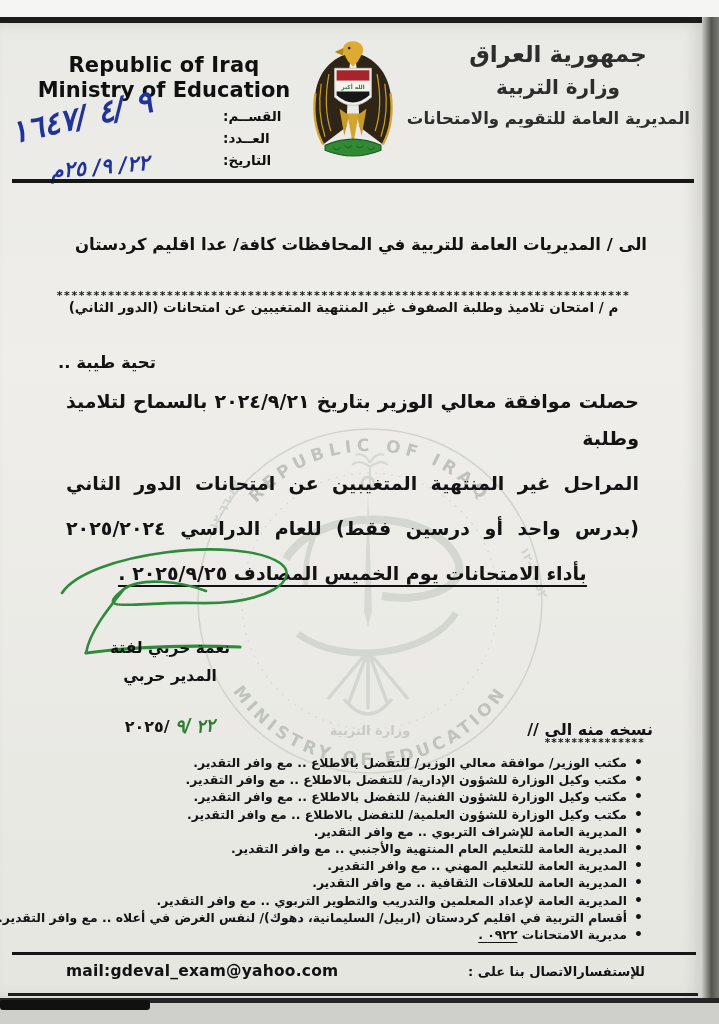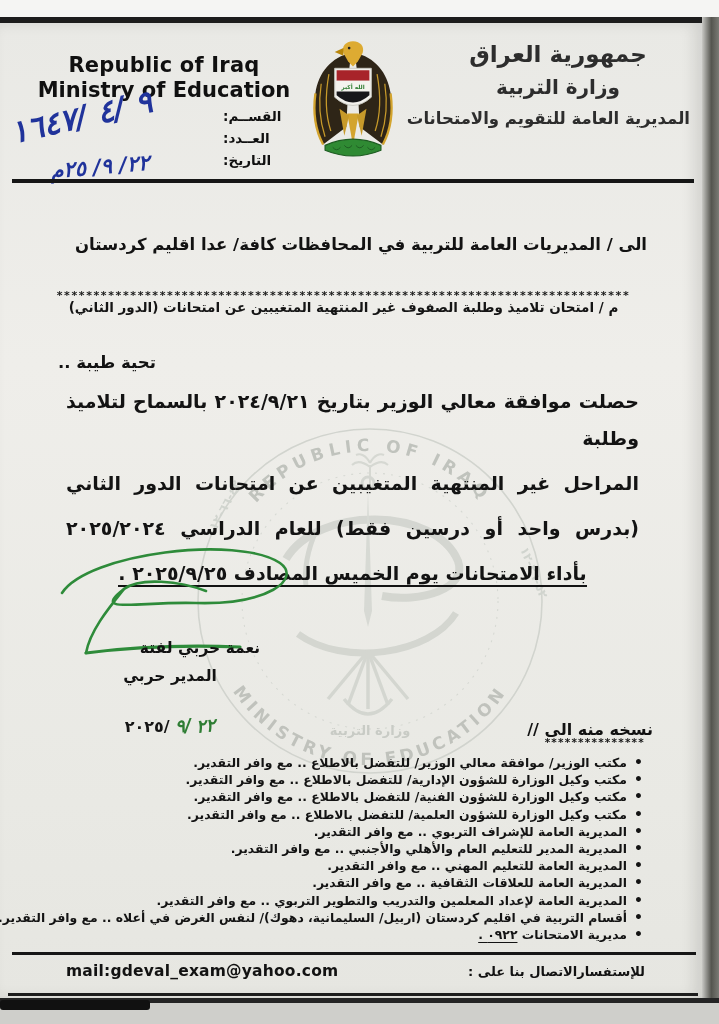--- a/index.html
+++ b/index.html
@@ -42,21 +42,21 @@
   .greeting{left:58px;top:330px;width:452px;direction:rtl;text-align:left;
            font-size:16.5px;font-weight:700;color:#121212;}
   .body-text{left:58px;top:352px;width:589px;direction:rtl;color:#131313;}
   .body-text p{margin:8px;font-size:19px;font-weight:700;line-height:37px;}
   .jline{text-align:justify;text-align-last:justify;}
   .uline-wrap{text-align:center;}
   .uline{border-bottom:2.2px solid #131313;padding-bottom:1px;}
   .closing{text-align:center;}
   
   .sig-svg{left:28px;top:512px;z-index:3;}
-  .sig-name{left:80px;top:616px;width:180px;text-align:right;direction:rtl;
+  .sig-name{left:80px;top:616px;width:180px;text-align:center;direction:rtl;
         font-size:15.5px;font-weight:700;color:#121212;z-index:3;}
   .sig-title{left:80px;top:644px;width:180px;text-align:center;direction:rtl;
         font-size:15.5px;font-weight:700;color:#121212;}
   .sig-date{left:70px;top:672px;width:200px;display:flex;justify-content:center;
         align-items:baseline;gap:5px;direction:ltr;margin-top:20px;}
   .sig-date .p{font-size:16px;font-weight:700;color:#151515;}
   .sig-date .g{font-size:18px;font-weight:700;color:#2e7d33;font-style:italic;
         transform:rotate(-6deg);display:inline-block;}
   
   .dist-head{right:49px;top:697px;direction:rtl;font-size:16px;font-weight:700;color:#121212;}
@@ -212,21 +212,21 @@
     </div>
 
     <div class="layer dist-head">نسخه منه الى  //</div>
     <div class="layer dist-stars">***************</div>
     <ul class="layer dist-list" id="dist-list">
         <li>مكتب الوزير/ موافقة معالي الوزير/ للتفضل بالاطلاع .. مع وافر التقدير.</li>
         <li>مكتب وكيل الوزارة للشؤون الإدارية/ للتفضل بالاطلاع .. مع وافر التقدير.</li>
         <li>مكتب وكيل الوزارة للشؤون الفنية/ للتفضل بالاطلاع .. مع وافر التقدير.</li>
         <li>مكتب وكيل الوزارة للشؤون العلمية/ للتفضل بالاطلاع .. مع وافر التقدير.</li>
         <li>المديرية العامة للإشراف التربوي .. مع وافر التقدير.</li>
-        <li>المديرية المدير للتعليم العام والأهلي والأجنبي .. مع وافر التقدير.</li>
+        <li>المديرية العامة للتعليم العام المنتهية والأجنبي .. مع وافر التقدير.</li>
         <li>المديرية العامة للتعليم المهني .. مع وافر التقدير.</li>
         <li>المديرية العامة للعلاقات الثقافية .. مع وافر التقدير.</li>
         <li>المديرية العامة لإعداد المعلمين والتدريب والتطوير التربوي .. مع وافر التقدير.</li>
         <li>أقسام التربية في اقليم كردستان (اربيل/ السليمانية، دهوك)/ لنفس الغرض في أعلاه .. مع وافر التقدير.</li>
         <li><span>مديرية الامتحانات </span><span class="u-num">٠٩٢٢ .</span></li>
       </ul>
 
     <div class="layer foot-rule-top"></div>
     <div class="layer foot-contact">للإستفسارالاتصال بنا على :</div>
     <div class="layer foot-email">mail:gdeval_exam@yahoo.com</div>

